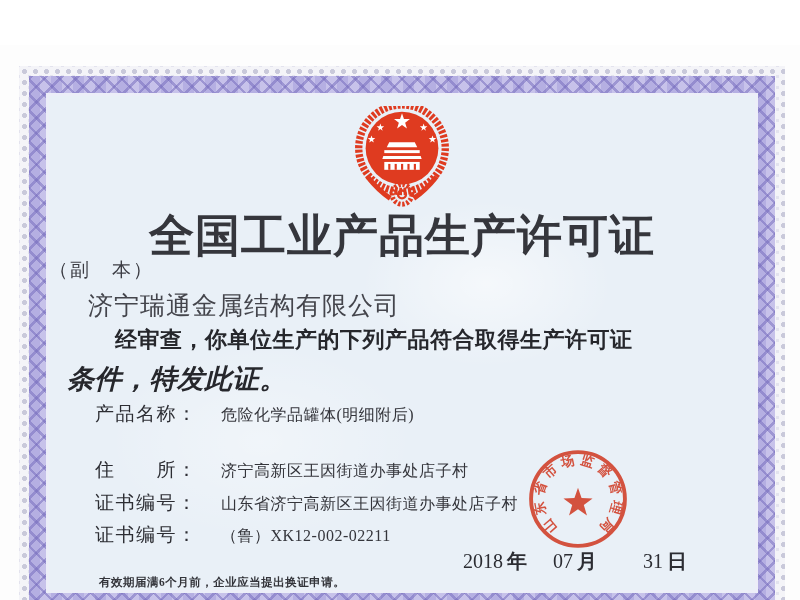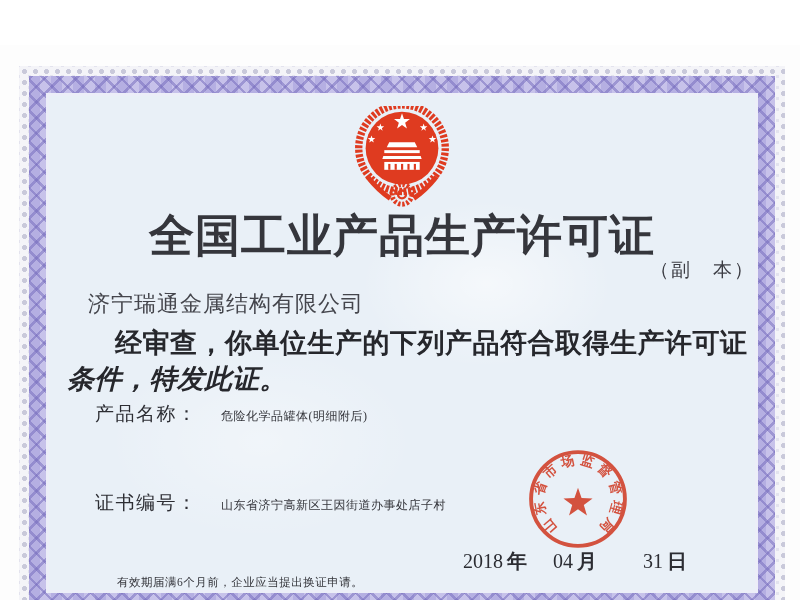--- a/index.html
+++ b/index.html
@@ -41,51 +41,51 @@
       #e9f0f7;
     position:relative;
   }
   
   .emblem{position:absolute;left:50%;transform:translateX(-50%);top:10px;width:118px;height:106px;}
   .title{
     position:absolute;top:110px;left:0;width:100%;text-align:center;
     font-size:45px;font-weight:bold;color:#35363c;letter-spacing:1px;white-space:nowrap;
   }
   .subtitle{
-    position:absolute;top:161px;left:0;width:100%;text-align:right;
+    position:absolute;top:161px;left:0;width:100%;text-align:left;
     font-size:19px;color:#3c3d44;letter-spacing:2px;
   }
   .company{
     position:absolute;top:193px;left:39px;
-    font-size:22px;color:#44454c;letter-spacing:1px;
+    font-size:25px;color:#44454c;letter-spacing:1px;
   }
   .stmt1{
     position:absolute;top:229px;left:66px;
-    font-size:27px;font-weight:bold;color:#26272c;white-space:nowrap;
+    font-size:22px;font-weight:bold;color:#26272c;white-space:nowrap;
     font-family:"Liberation Sans", sans-serif;letter-spacing:.5px;
   }
   .stmt2{
     position:absolute;top:265px;left:18px;
     font-size:27px;font-weight:bold;color:#26272c;white-space:nowrap;
     font-family:"Liberation Sans", sans-serif;letter-spacing:.5px;font-style:italic;
   }
   .row{position:absolute;left:46px;white-space:nowrap;}
   .row .lbl{
     display:inline-block;width:122px;
     font-size:19px;font-weight:normal;color:#2c2d33;letter-spacing:1.5px;
   }
-  .row .val{font-size:12px;color:#34353b;letter-spacing:.5px;}
+  .row .val{font-size:16px;color:#34353b;letter-spacing:.5px;}
   .r1{top:305px}.r2{top:361px}.r3{top:394px}.r4{top:426px}.r5{top:455px}
   .date-line{position:absolute;top:452px;left:0;width:100%;font-size:20px;color:#2c2d33;}
   .dpart{position:absolute;white-space:nowrap;}
   .d-y{left:414px}.d-m{left:504px}.d-d{left:594px}
   .dpart .unit{font-weight:bold;margin-left:4px;}
   .footnote{
-    position:absolute;top:479px;left:68px;
-    font-size:11.5px;font-weight:normal;color:#33343a;letter-spacing:.5px;
+    position:absolute;top:479px;left:50px;
+    font-size:11.5px;font-weight:bold;color:#33343a;letter-spacing:.5px;
   }
   .seal{position:absolute;left:478px;top:352px;width:102px;height:102px;opacity:.92;}
 </style>
 </head>
 <body>
 
 <div class="scan">
   <div class="lace">
     <div class="band">
       <div class="inner">
@@ -125,28 +125,36 @@
         <div class="title">全国工业产品生产许可证</div>
         <div class="subtitle">（副　本）</div>
         <div class="company">济宁瑞通金属结构有限公司</div>
         <div class="stmt1">经审查，你单位生产的下列产品符合取得生产许可证</div>
         <div class="stmt2">条件，特发此证。</div>
 
         <div class="row r1">
           <span class="lbl">产品名称：</span>
           <span class="val">危险化学品罐体(明细附后)</span>
         </div>
+        <div class="row r2">
+          <span class="lbl">住　　所：</span>
+          <span class="val">济宁高新区王因街道办事处店子村</span>
+        </div>
         <div class="row r3">
           <span class="lbl">证书编号：</span>
           <span class="val">山东省济宁高新区王因街道办事处店子村</span>
         </div>
+        <div class="row r4">
+          <span class="lbl">证书编号：</span>
+          <span class="val">（鲁）XK12-002-02211</span>
+        </div>
 
         <div class="date-line">
           <span class="dpart d-y"><span>2018</span><span class="unit">年</span></span>
-          <span class="dpart d-m"><span>04</span><span class="unit">月</span></span>
+          <span class="dpart d-m"><span>07</span><span class="unit">月</span></span>
           <span class="dpart d-d"><span>31</span><span class="unit">日</span></span>
         </div>
 
         <div class="footnote">有效期届满6个月前，企业应当提出换证申请。</div>
 
         <svg class="seal" viewBox="0 0 100 100" aria-hidden="true">
           <circle cx="50" cy="50" r="46" fill="none" stroke="#d24530" stroke-width="3.8"></circle>
           <path id="sealArc" d="M 30.5 77.9 A 34 34 0 1 1 69.5 77.9" fill="none"></path>
           <text font-size="13" fill="#d24530" letter-spacing="4.5" font-weight="bold" font-family="Liberation Serif, serif">
             <textPath href="#sealArc">山东省市场监督管理局</textPath>

